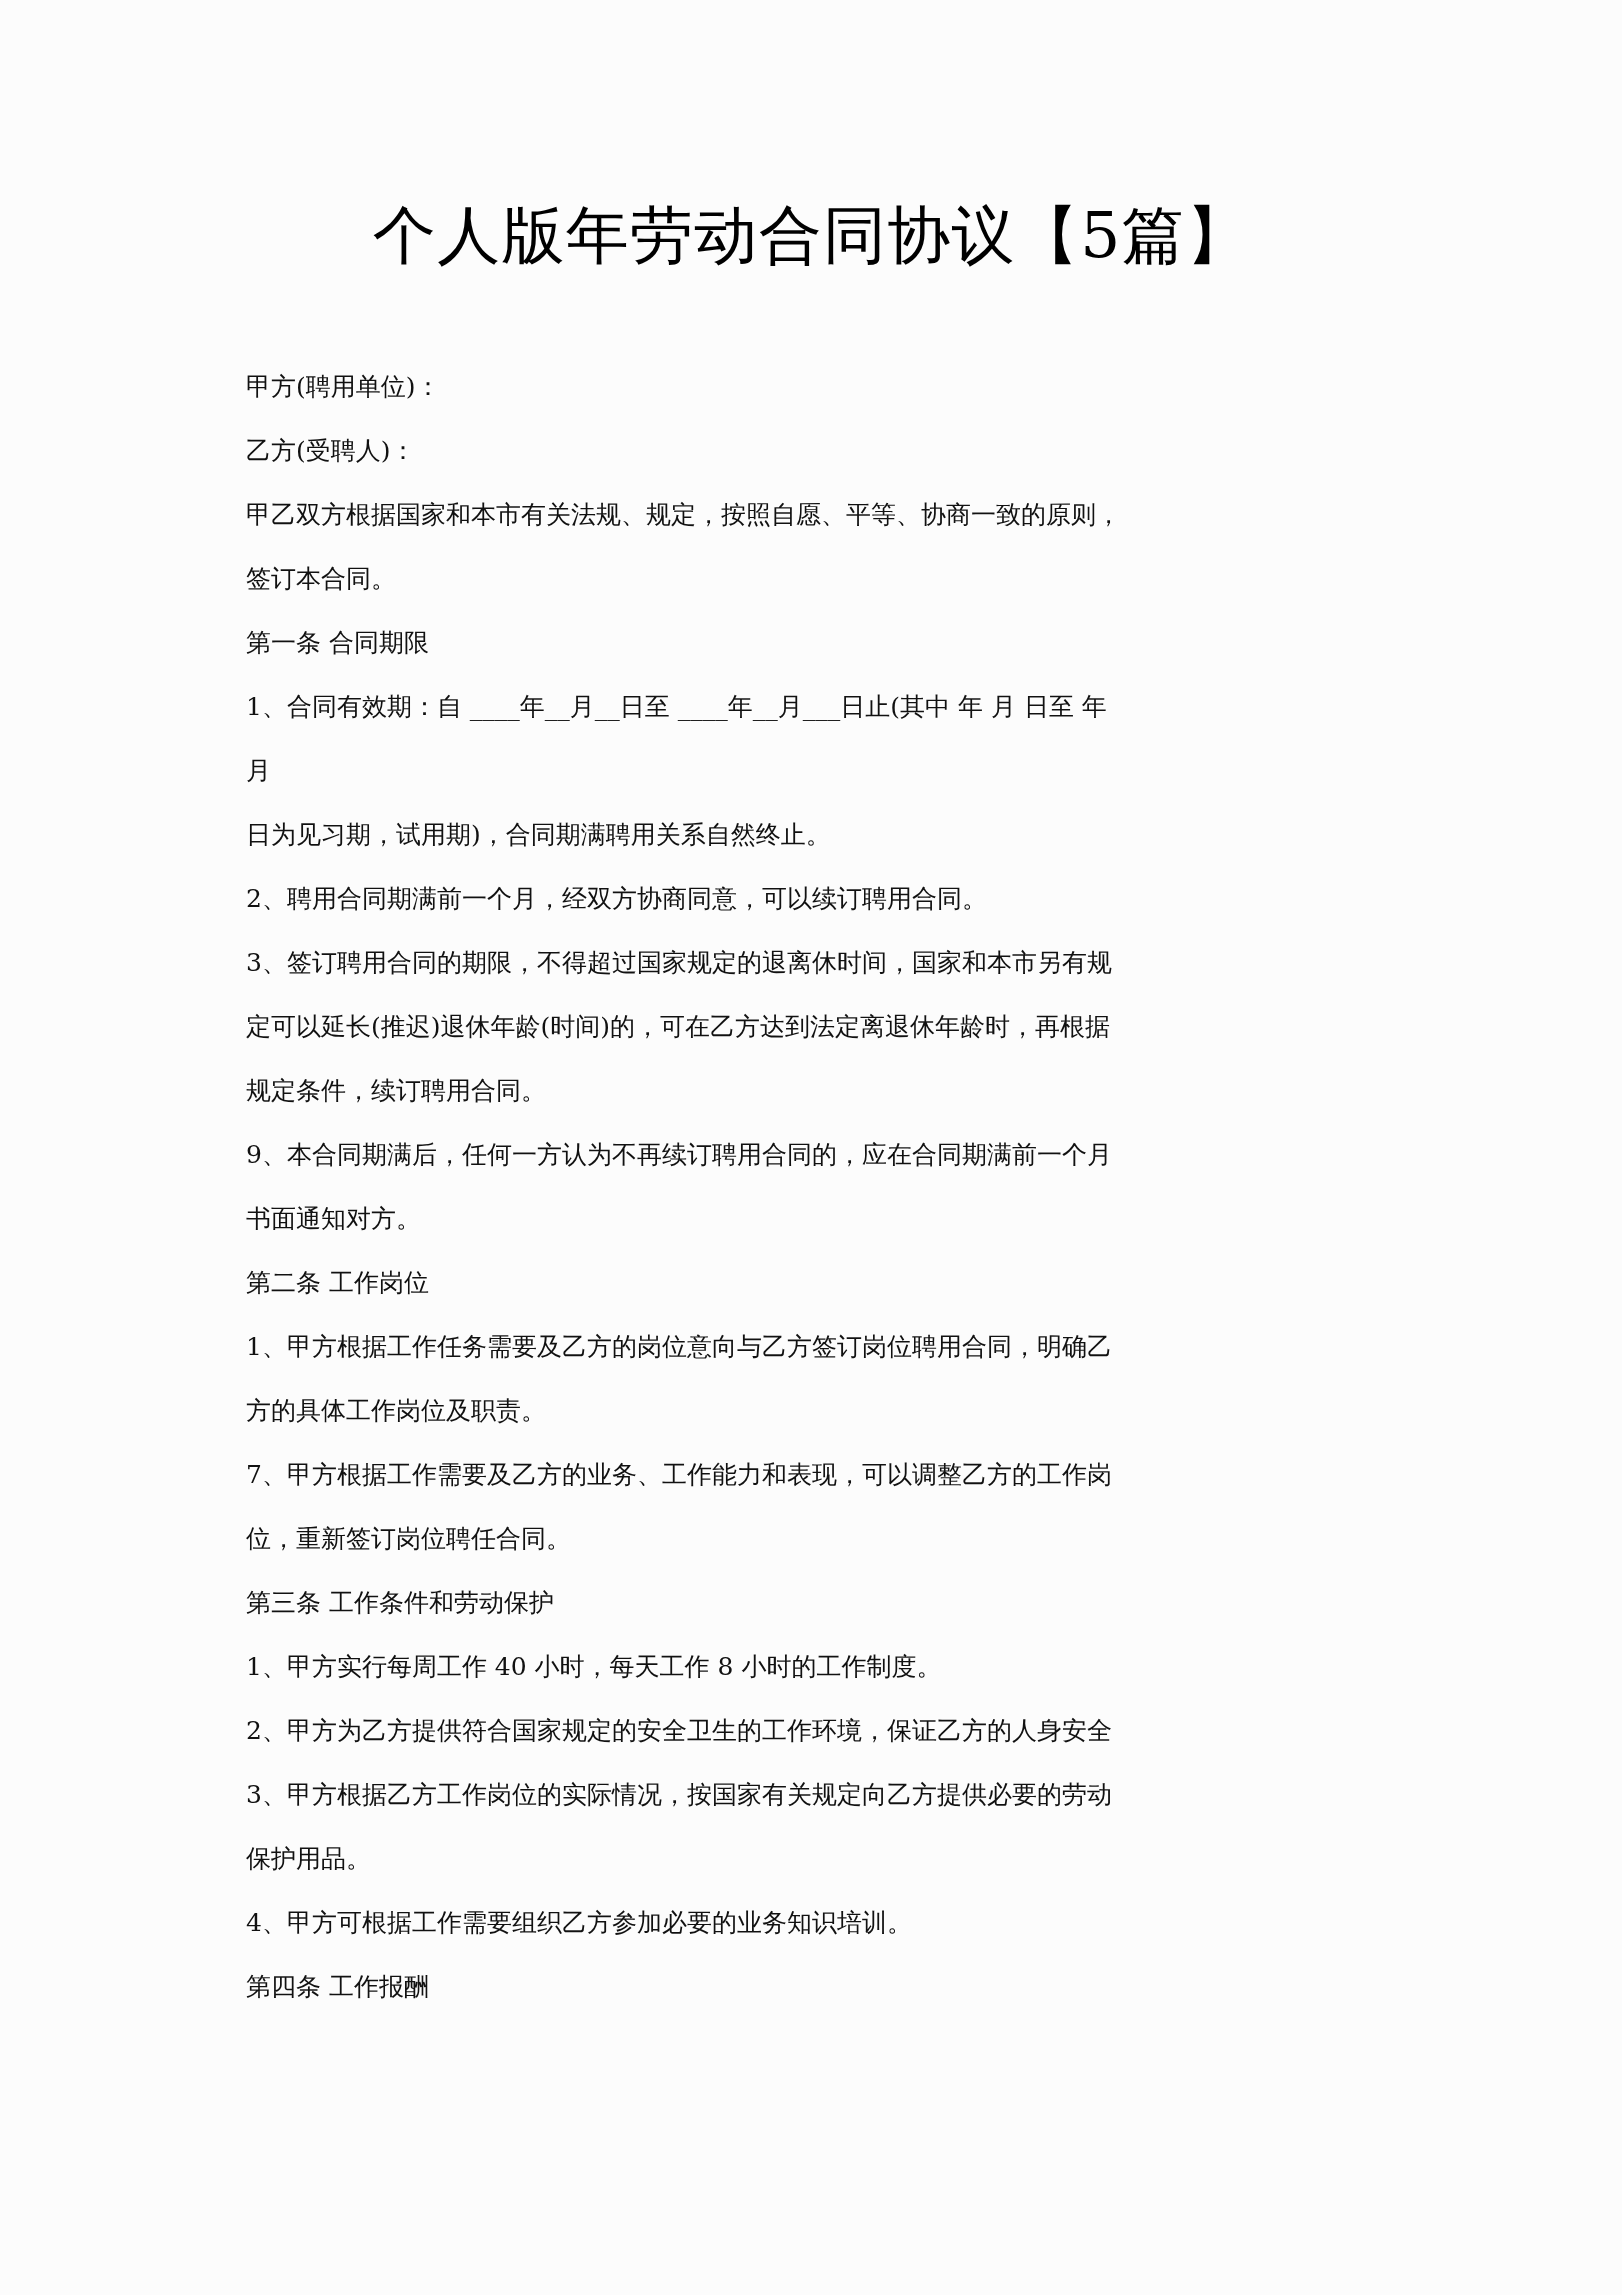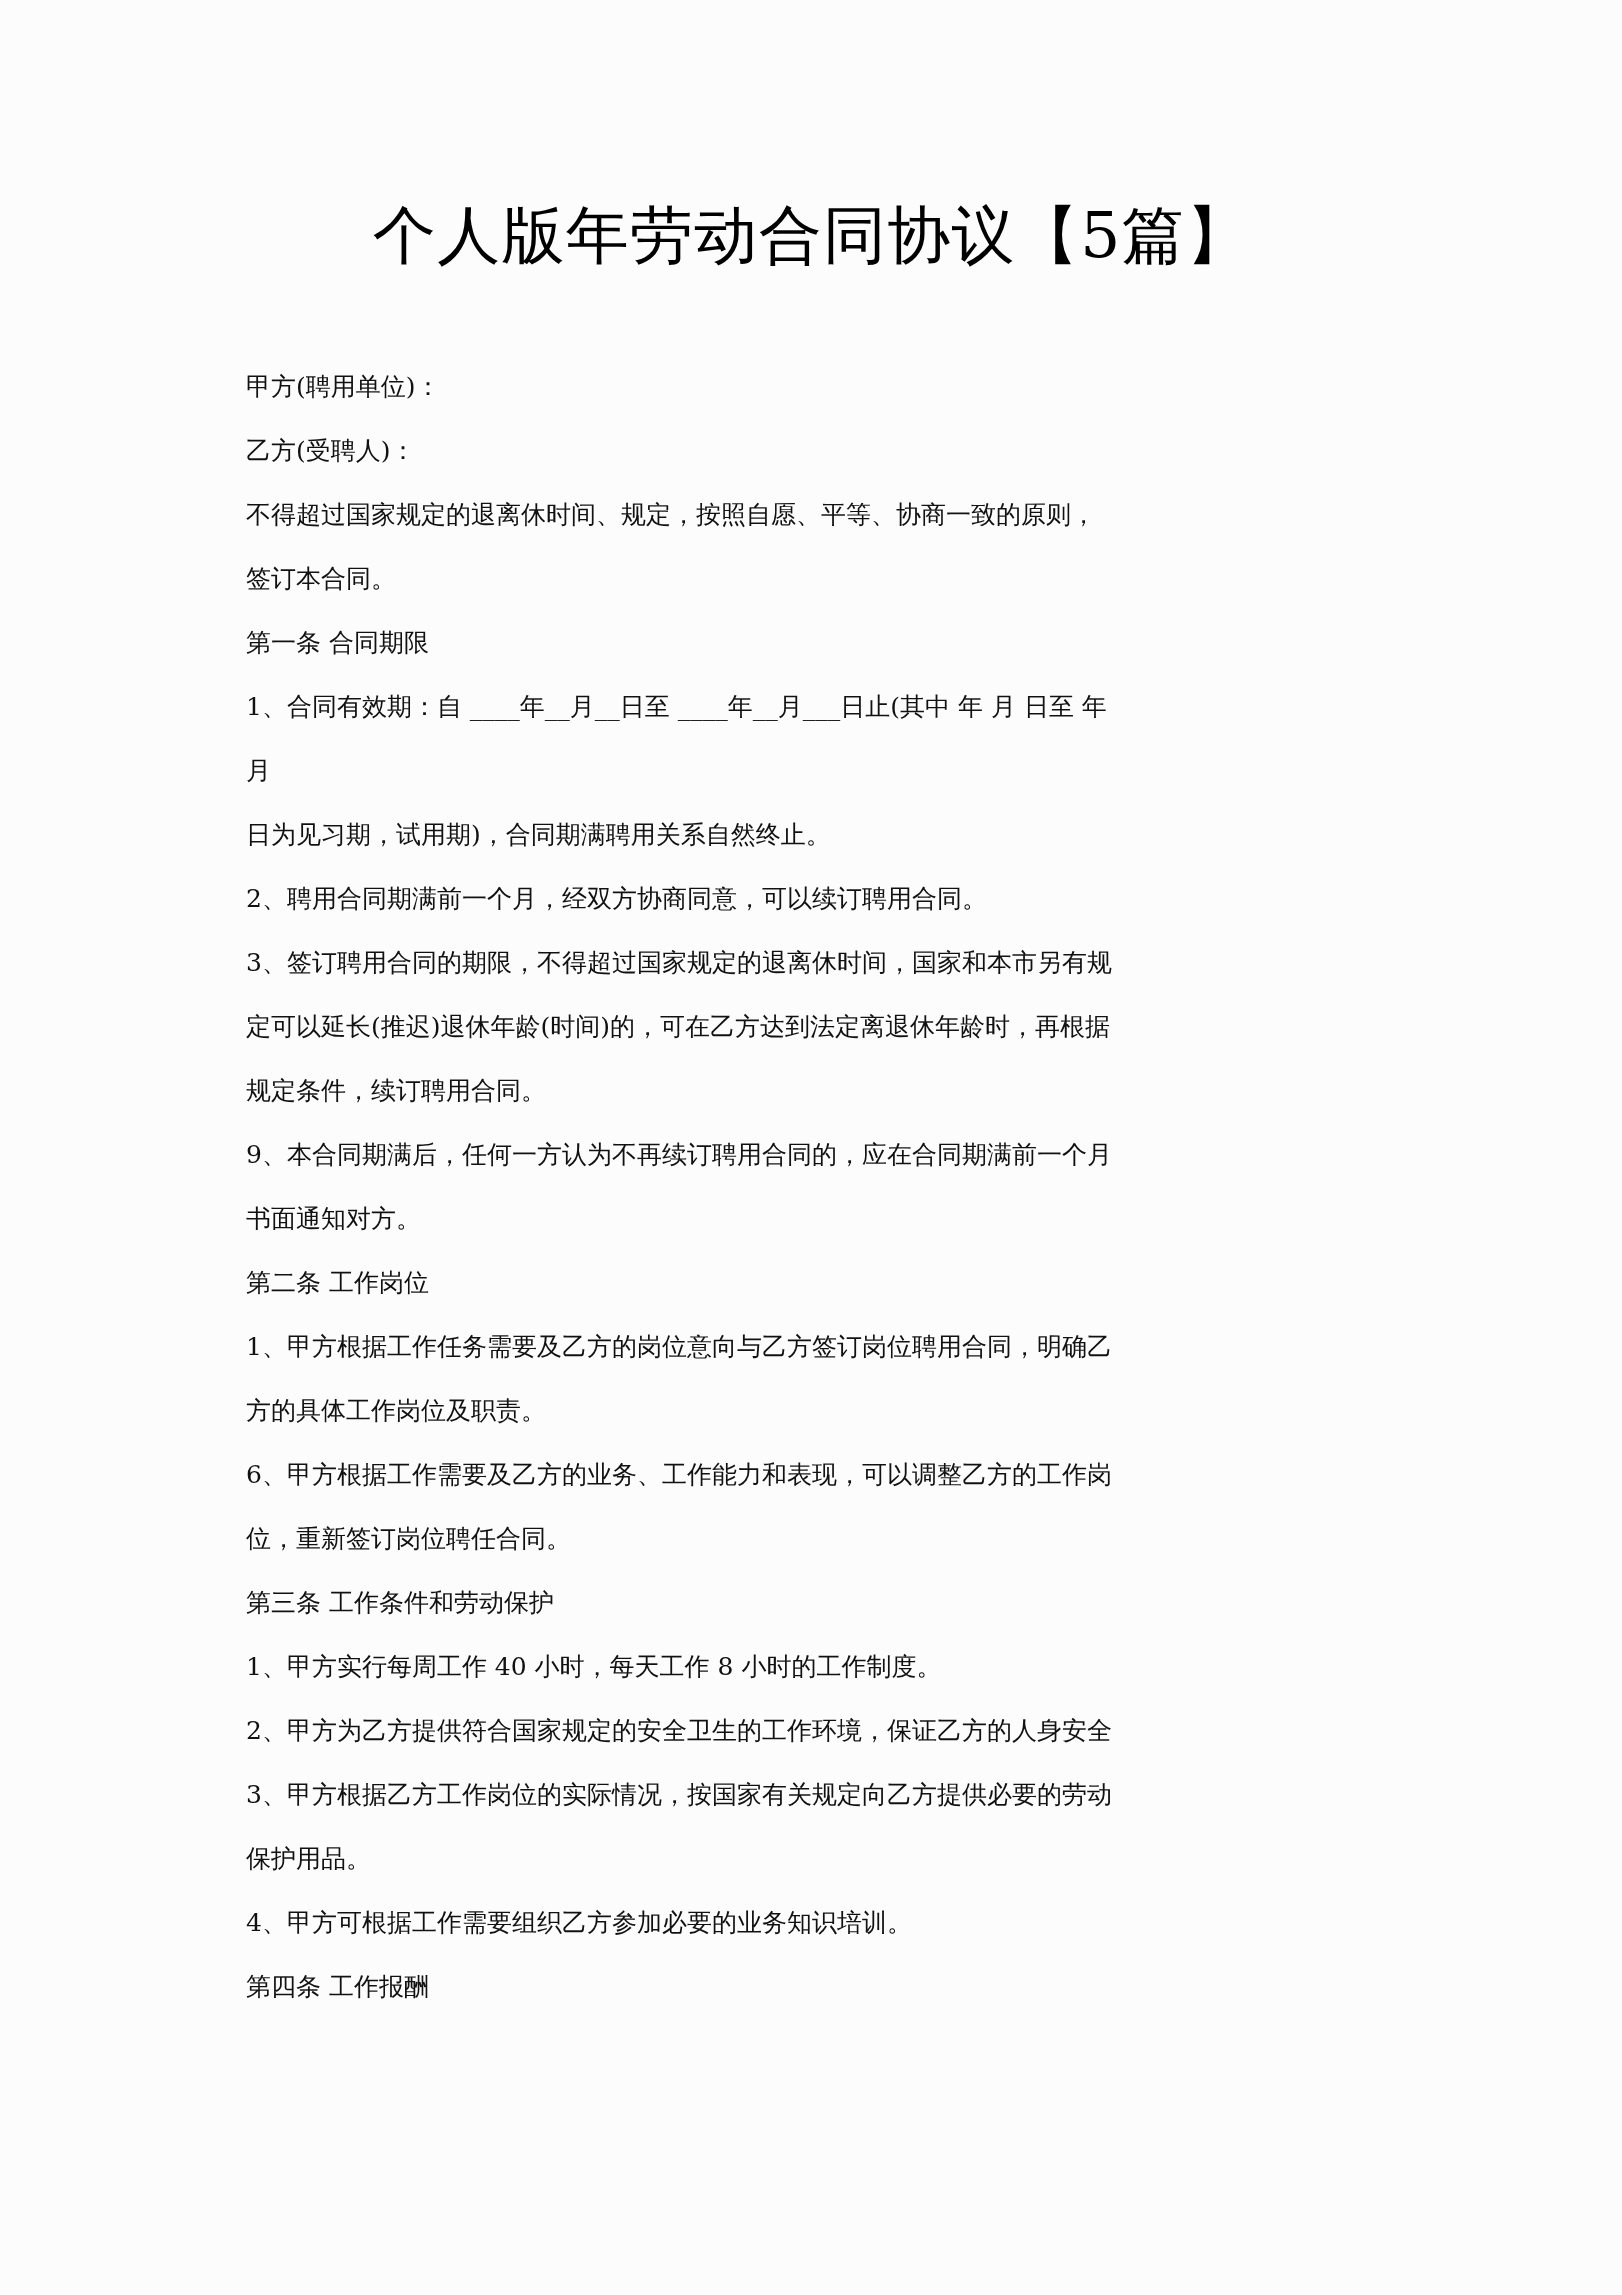--- a/index.html
+++ b/index.html
@@ -50,36 +50,36 @@
   </style>
 </head>
 <body>
 
 <div class="page">
   <div class="title">个人版年劳动合同协议【5篇】</div>
 
   <div class="body">
     <div class="line">甲方(聘用单位)：</div>
     <div class="line">乙方(受聘人)：</div>
-    <div class="line">不得超过国家规定的退离休时间、规定，按照自愿、平等、协商一致的原则，</div>
+    <div class="line">甲乙双方根据国家和本市有关法规、规定，按照自愿、平等、协商一致的原则，</div>
     <div class="line">签订本合同。</div>
     <div class="line">第一条  合同期限</div>
     <div class="line">1、合同有效期：自 ____年__月__日至 ____年__月___日止(其中 年 月 日至 年</div>
     <div class="line">月</div>
     <div class="line">日为见习期，试用期)，合同期满聘用关系自然终止。</div>
     <div class="line">2、聘用合同期满前一个月，经双方协商同意，可以续订聘用合同。</div>
     <div class="line">3、签订聘用合同的期限，不得超过国家规定的退离休时间，国家和本市另有规</div>
     <div class="line">定可以延长(推迟)退休年龄(时间)的，可在乙方达到法定离退休年龄时，再根据</div>
     <div class="line">规定条件，续订聘用合同。</div>
     <div class="line">9、本合同期满后，任何一方认为不再续订聘用合同的，应在合同期满前一个月</div>
     <div class="line">书面通知对方。</div>
     <div class="line">第二条  工作岗位</div>
     <div class="line">1、甲方根据工作任务需要及乙方的岗位意向与乙方签订岗位聘用合同，明确乙</div>
     <div class="line">方的具体工作岗位及职责。</div>
-    <div class="line">6、甲方根据工作需要及乙方的业务、工作能力和表现，可以调整乙方的工作岗</div>
+    <div class="line">7、甲方根据工作需要及乙方的业务、工作能力和表现，可以调整乙方的工作岗</div>
     <div class="line">位，重新签订岗位聘任合同。</div>
     <div class="line">第三条  工作条件和劳动保护</div>
     <div class="line">1、甲方实行每周工作 40 小时，每天工作 8 小时的工作制度。</div>
     <div class="line">2、甲方为乙方提供符合国家规定的安全卫生的工作环境，保证乙方的人身安全</div>
     <div class="line">3、甲方根据乙方工作岗位的实际情况，按国家有关规定向乙方提供必要的劳动</div>
     <div class="line">保护用品。</div>
     <div class="line">4、甲方可根据工作需要组织乙方参加必要的业务知识培训。</div>
     <div class="line">第四条  工作报酬</div>
   </div>
 </div>

